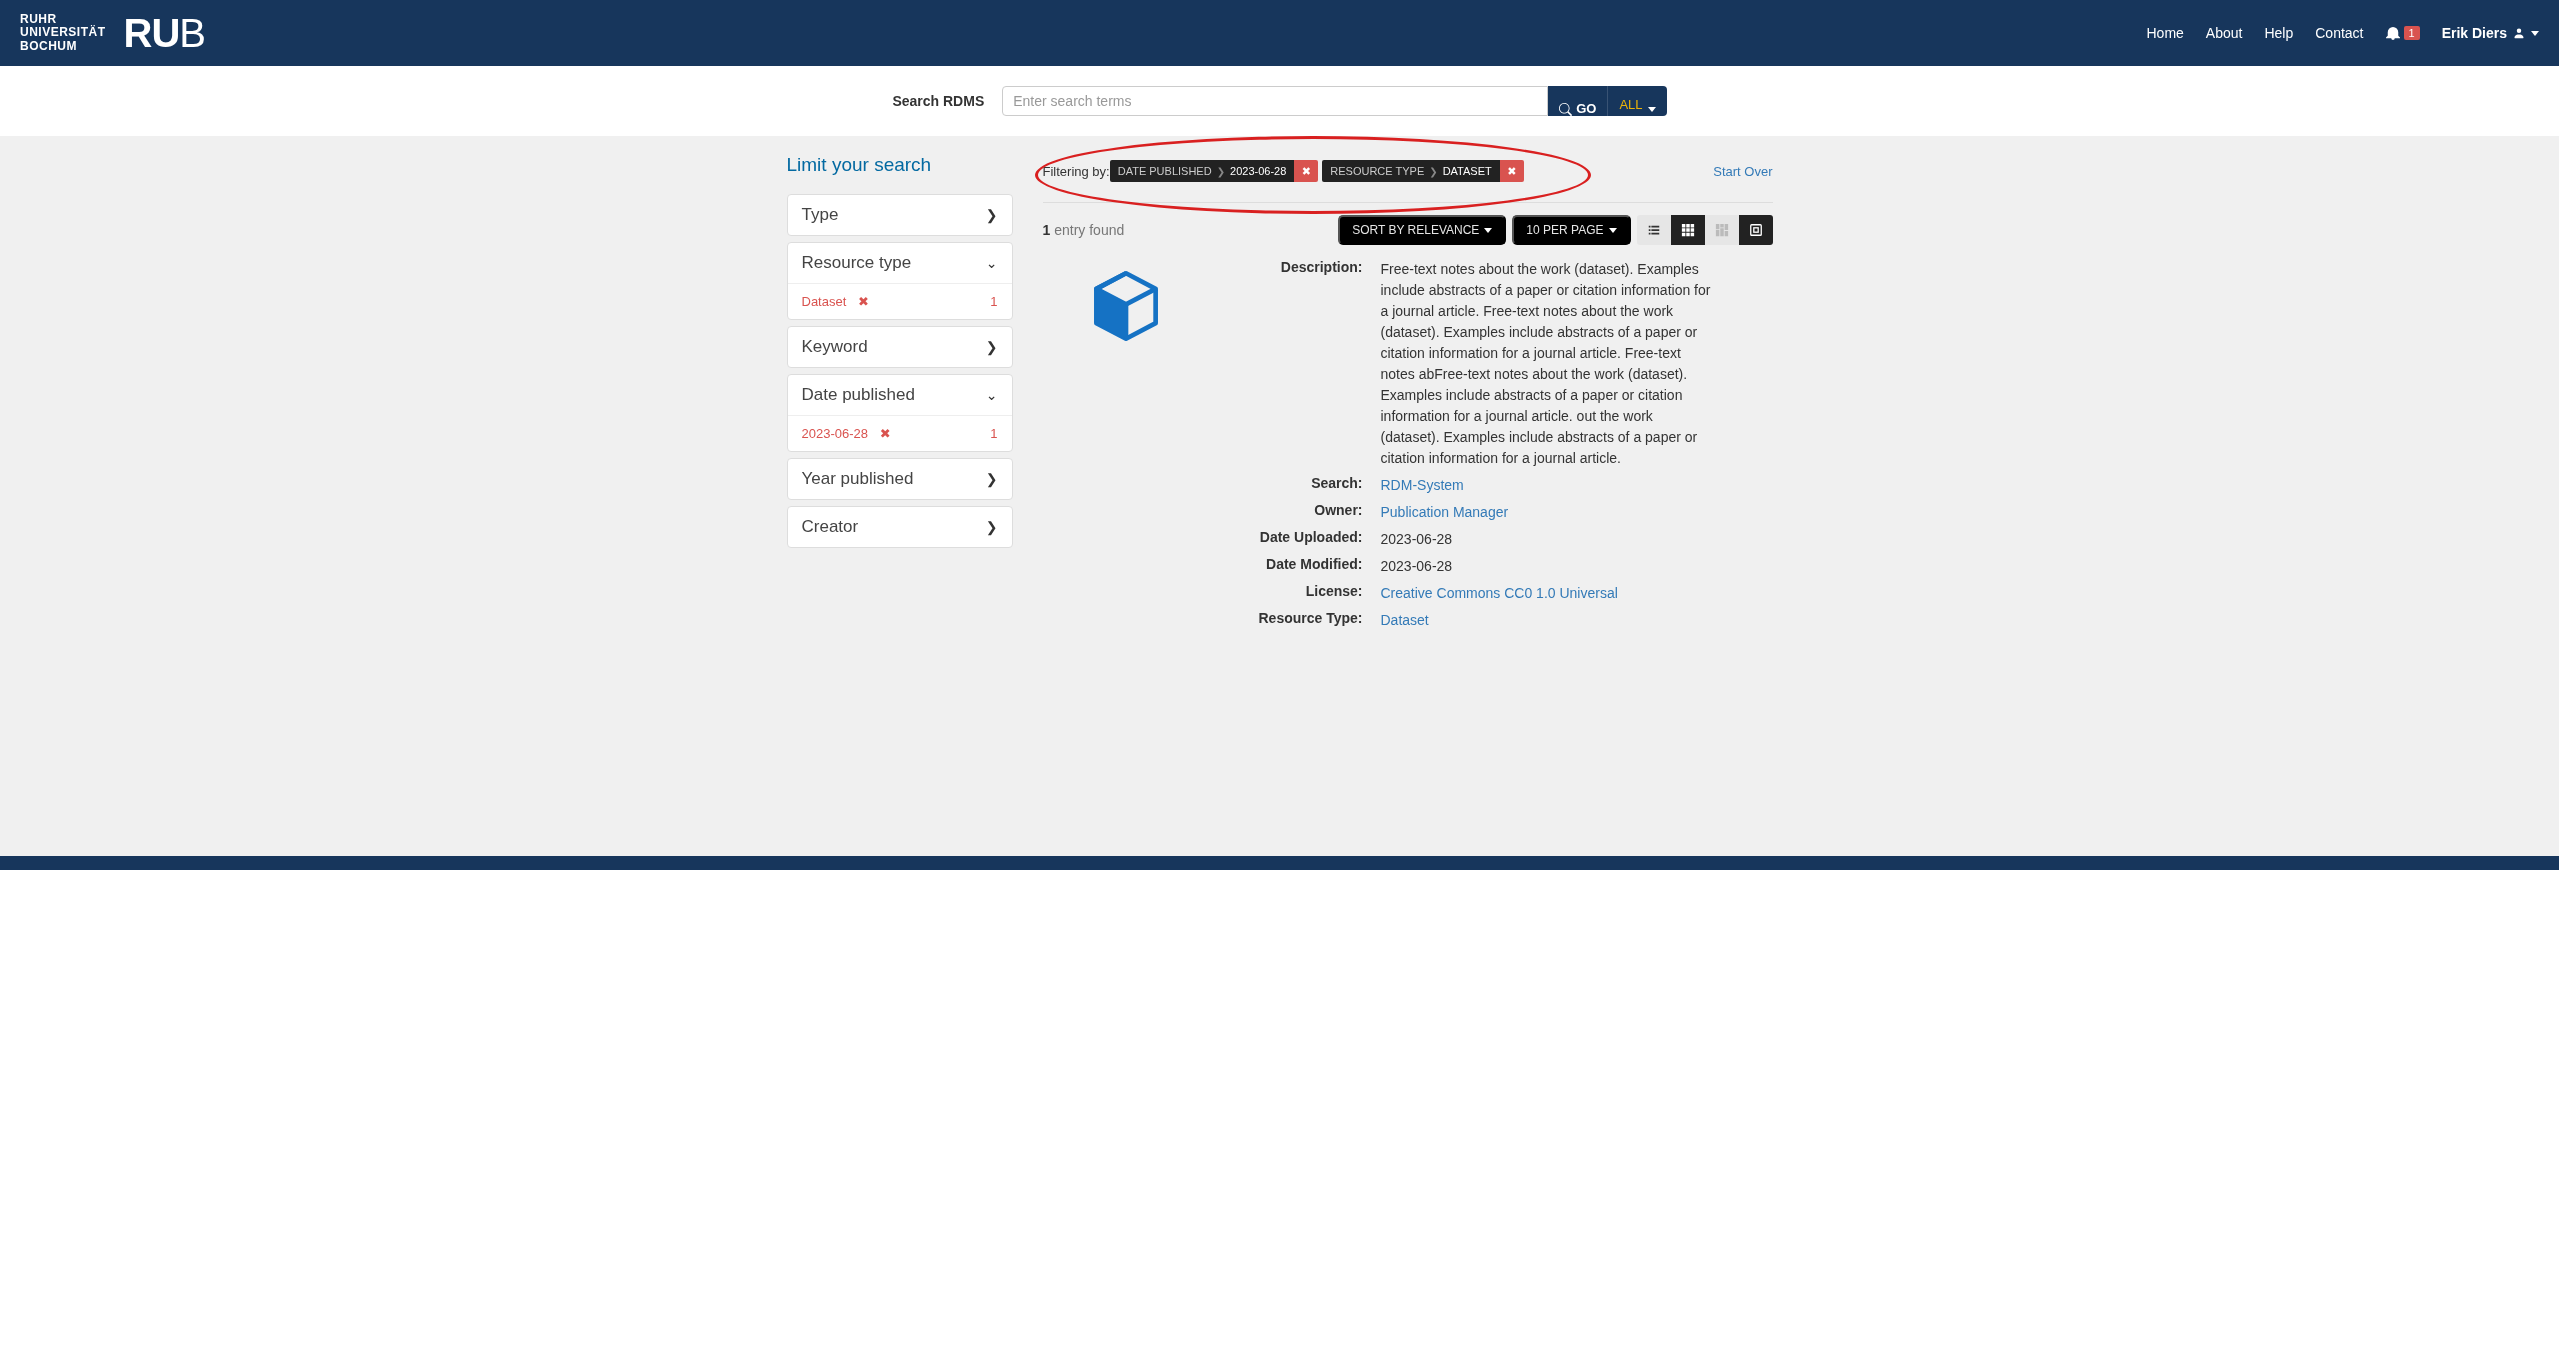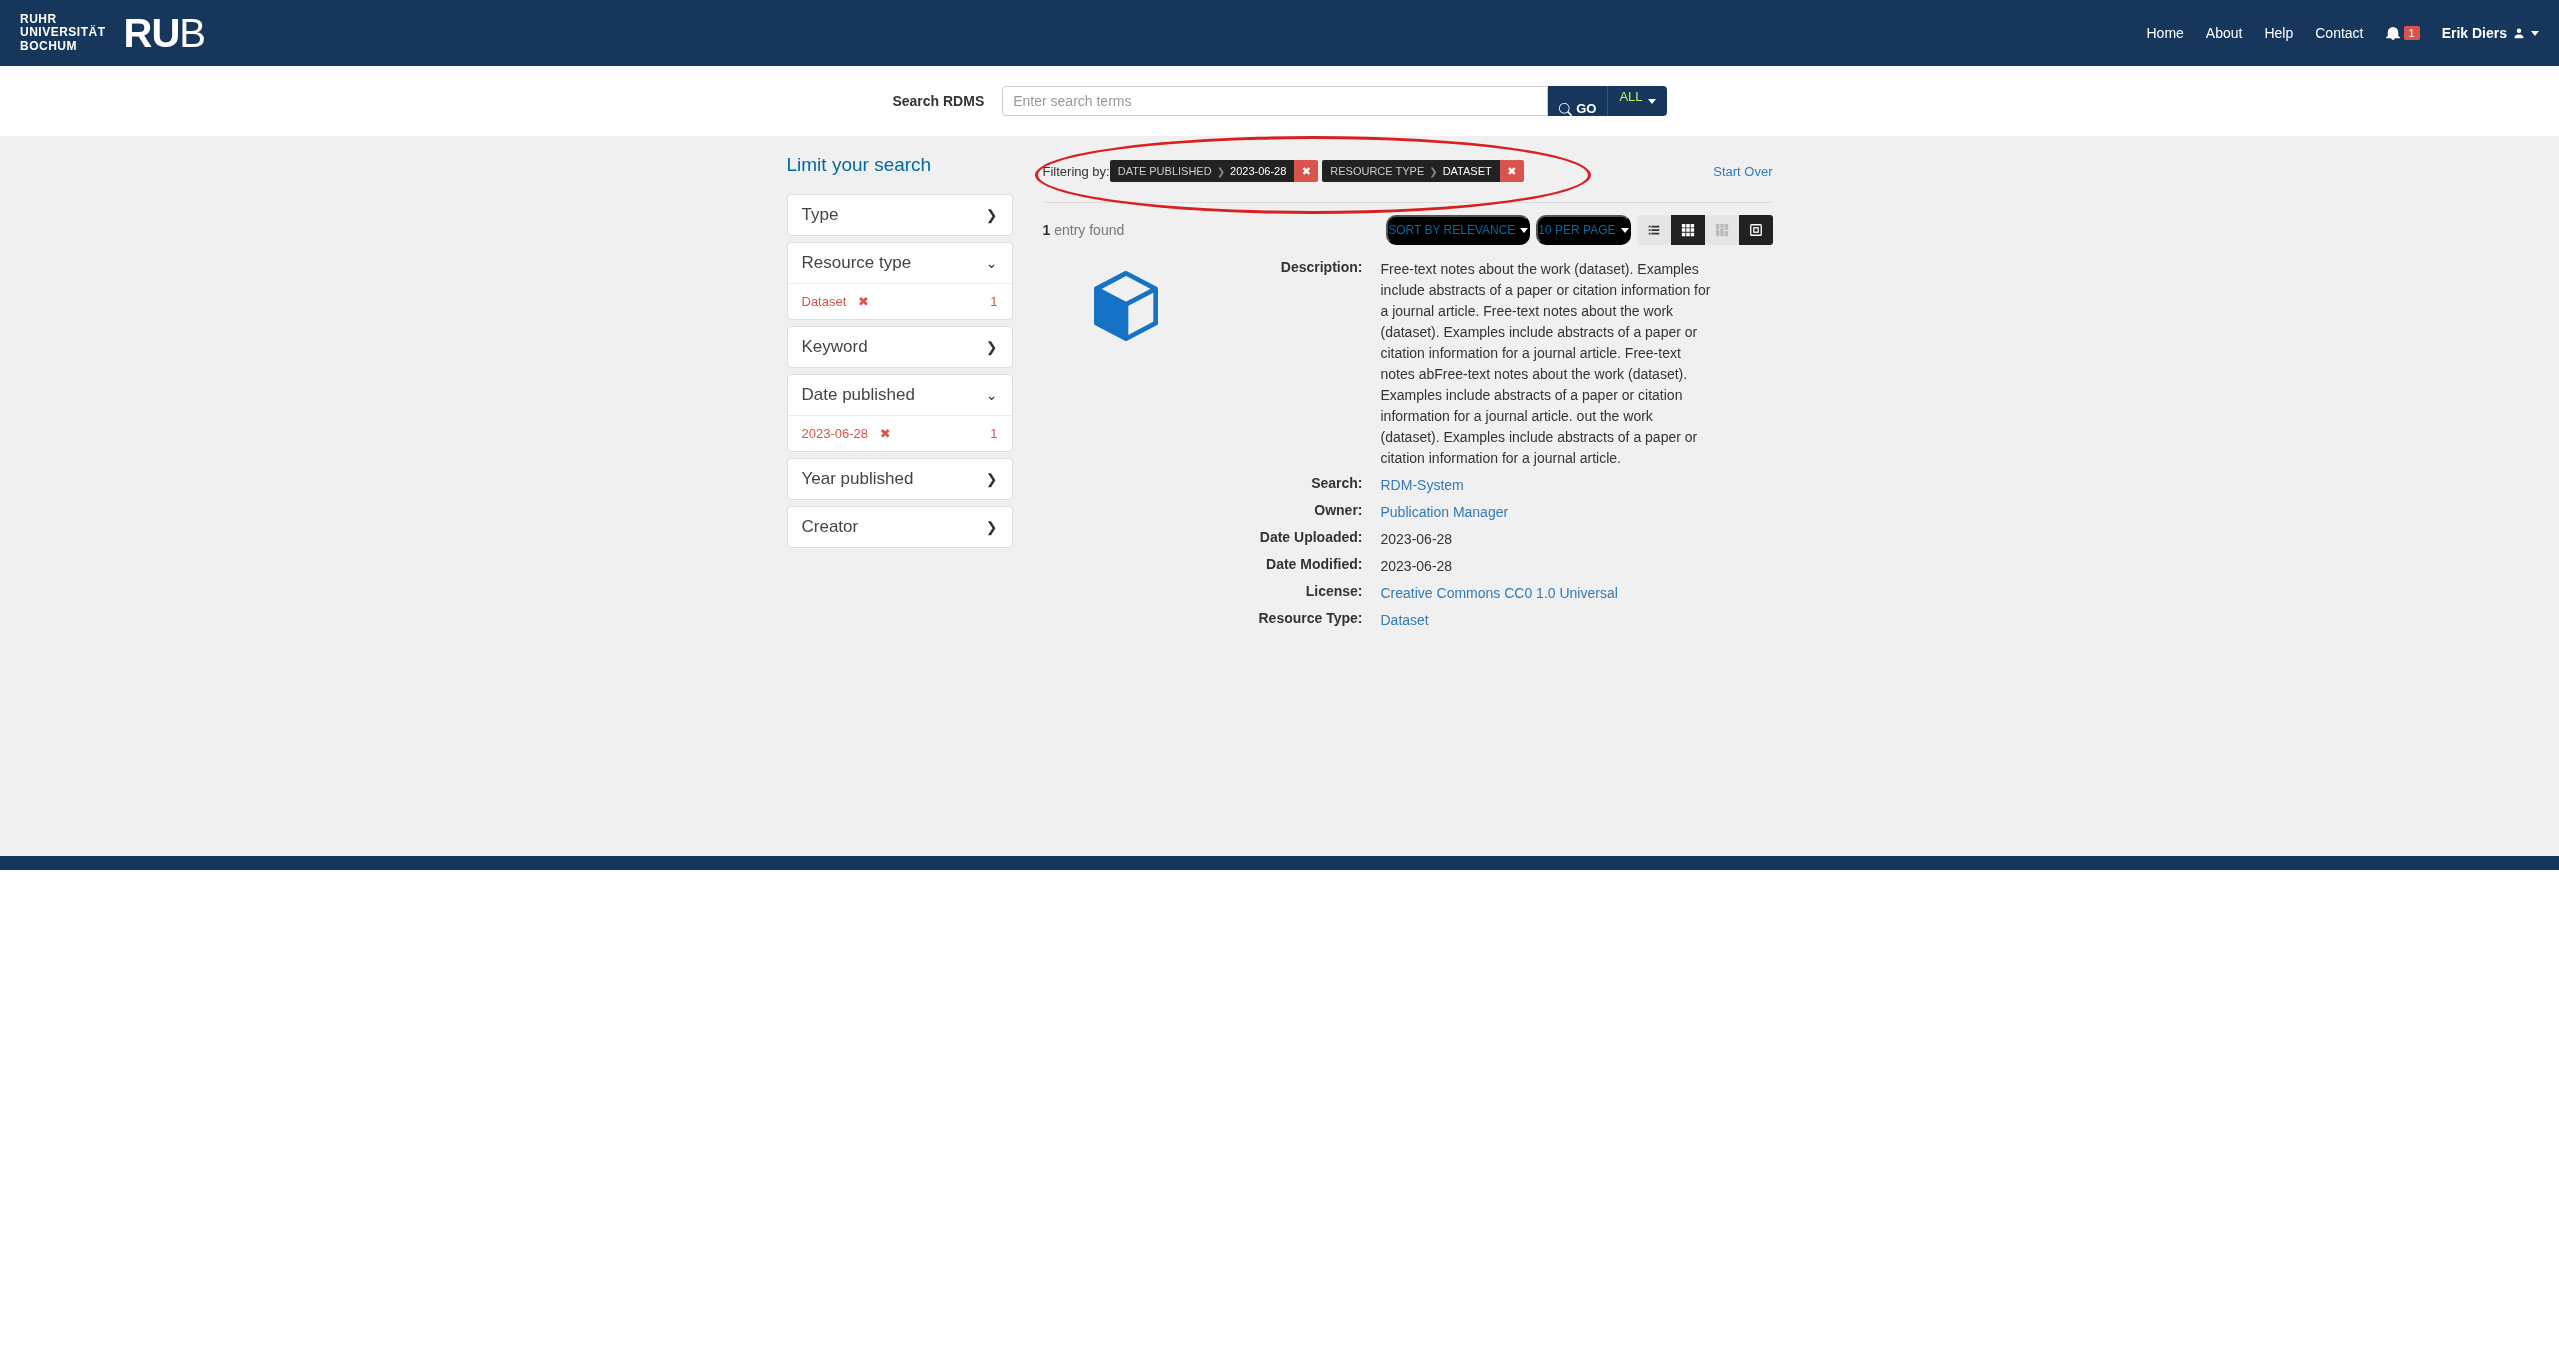--- a/index.html
+++ b/index.html
@@ -18,21 +18,21 @@
 .badge-red { background: #d9534f; color: #fff; font-size: 11px; padding: 1px 5px; border-radius: 2px; }
 .nav-user { display: inline-flex; align-items: center; gap: 6px; font-weight: 600; }
 .caret { display: inline-block; width: 0; height: 0; border-left: 4px solid transparent; border-right: 4px solid transparent; border-top: 5px solid #fff; vertical-align: middle; }
 
 .search-row { display: flex; align-items: center; justify-content: center; padding: 20px 0; }
 .search-label { font-weight: 700; font-size: 14px; margin-right: 18px; }
 .search-input { width: 546px; height: 30px; border: 1px solid #ccc; border-radius: 4px 0 0 4px; padding: 0 10px; font-size: 14px; color: #555; }
 .search-input::placeholder { color: #999; }
 .btn { display: inline-flex; align-items: flex-end; justify-content: center; border: none; cursor: pointer; font-size: 13px; }
 .btn-go { background: #17365c; color: #fff; height: 30px; padding: 0 11px; font-weight: 700; }
-.btn-all { background: #17365c; color: #bef264; height: 30px; padding: 12px 11px; border-left: 1px solid rgba(255,255,255,0.15); border-radius: 0 4px 4px 0; }
+.btn-all { background: #17365c; color: #eab308; height: 30px; padding: 4px 11px; border-left: 1px solid rgba(255,255,255,0.15); border-radius: 0 4px 4px 0; }
 
 .main-bg { background: #f0f0f0; padding: 12px 0 40px; min-height: 720px; }
 .container { width: 986px; margin: 0 auto; display: flex; gap: 30px; }
 .sidebar { width: 226px; flex-shrink: 0; }
 .sidebar h2 { font-size: 19px; font-weight: 500; color: #0369a1; margin-bottom: 12px; padding: 6px 0; }
 .facet-panel { background: #fff; border: 1px solid #ddd; border-radius: 4px; margin-bottom: 6px; }
 .facet-header { padding: 10px 14px; font-size: 17px; color: #444; display: flex; align-items: center; justify-content: space-between; cursor: pointer; }
 .facet-body { padding: 10px 14px; border-top: 1px solid #eee; }
 .facet-item { display: flex; align-items: center; justify-content: space-between; font-size: 13px; }
 .facet-item-label { color: #d9534f; text-decoration: none; }
@@ -48,21 +48,21 @@
 .chip-sep { color: #888; margin: 0 5px; font-size: 10px; }
 .chip-val { color: #fff; font-weight: 500; }
 .chip-remove { background: #d9534f; color: #fff; width: 24px; display: inline-flex; align-items: center; justify-content: center; font-size: 11px; border-radius: 0 2px 2px 0; cursor: pointer; }
 .start-over { margin-left: auto; font-size: 13px; color: #337ab7; }
 .filter-ellipse { position: absolute; border: 3px solid #d92020; border-radius: 50%; width: 556px; height: 78px; left: -8px; top: -24px; pointer-events: none; }
 
 .results-bar { display: flex; align-items: center; border-top: 1px solid #ddd; padding-top: 12px; margin-bottom: 14px; }
 .entry-count { font-size: 14px; color: #777; }
 .entry-count b { color: #333; }
 .sort-group { margin-left: auto; display: flex; gap: 6px; }
-.btn-dark { background: #000; color: #0369a1; height: 30px; padding: 0 0; font-size: 12px; border-radius: 10px; display: inline-flex; align-items: center; gap: 5px; }
+.btn-dark { background: #000; color: #e5e5e5; height: 30px; padding: 0 12px; font-size: 12px; border-radius: 5px; display: inline-flex; align-items: center; gap: 5px; }
 .view-toggles { display: inline-flex; border-radius: 3px; overflow: hidden; }
 .view-btn { width: 34px; height: 30px; display: inline-flex; align-items: center; justify-content: center; cursor: pointer; }
 .view-btn.active { background: #e6e6e6; color: #333; }
 .view-btn.dark { background: #222; color: #fff; }
 .view-btn.disabled { background: #e6e6e6; color: #bbb; }
 
 .result-title { font-size: 20px; font-weight: 700; color: #337ab7; margin-bottom: 16px; }
 .result-row { display: flex; gap: 24px; }
 .result-thumb { width: 166px; flex-shrink: 0; display: flex; justify-content: center; align-items: flex-start; padding-top: 8px; }
 .result-meta { flex: 1; }

